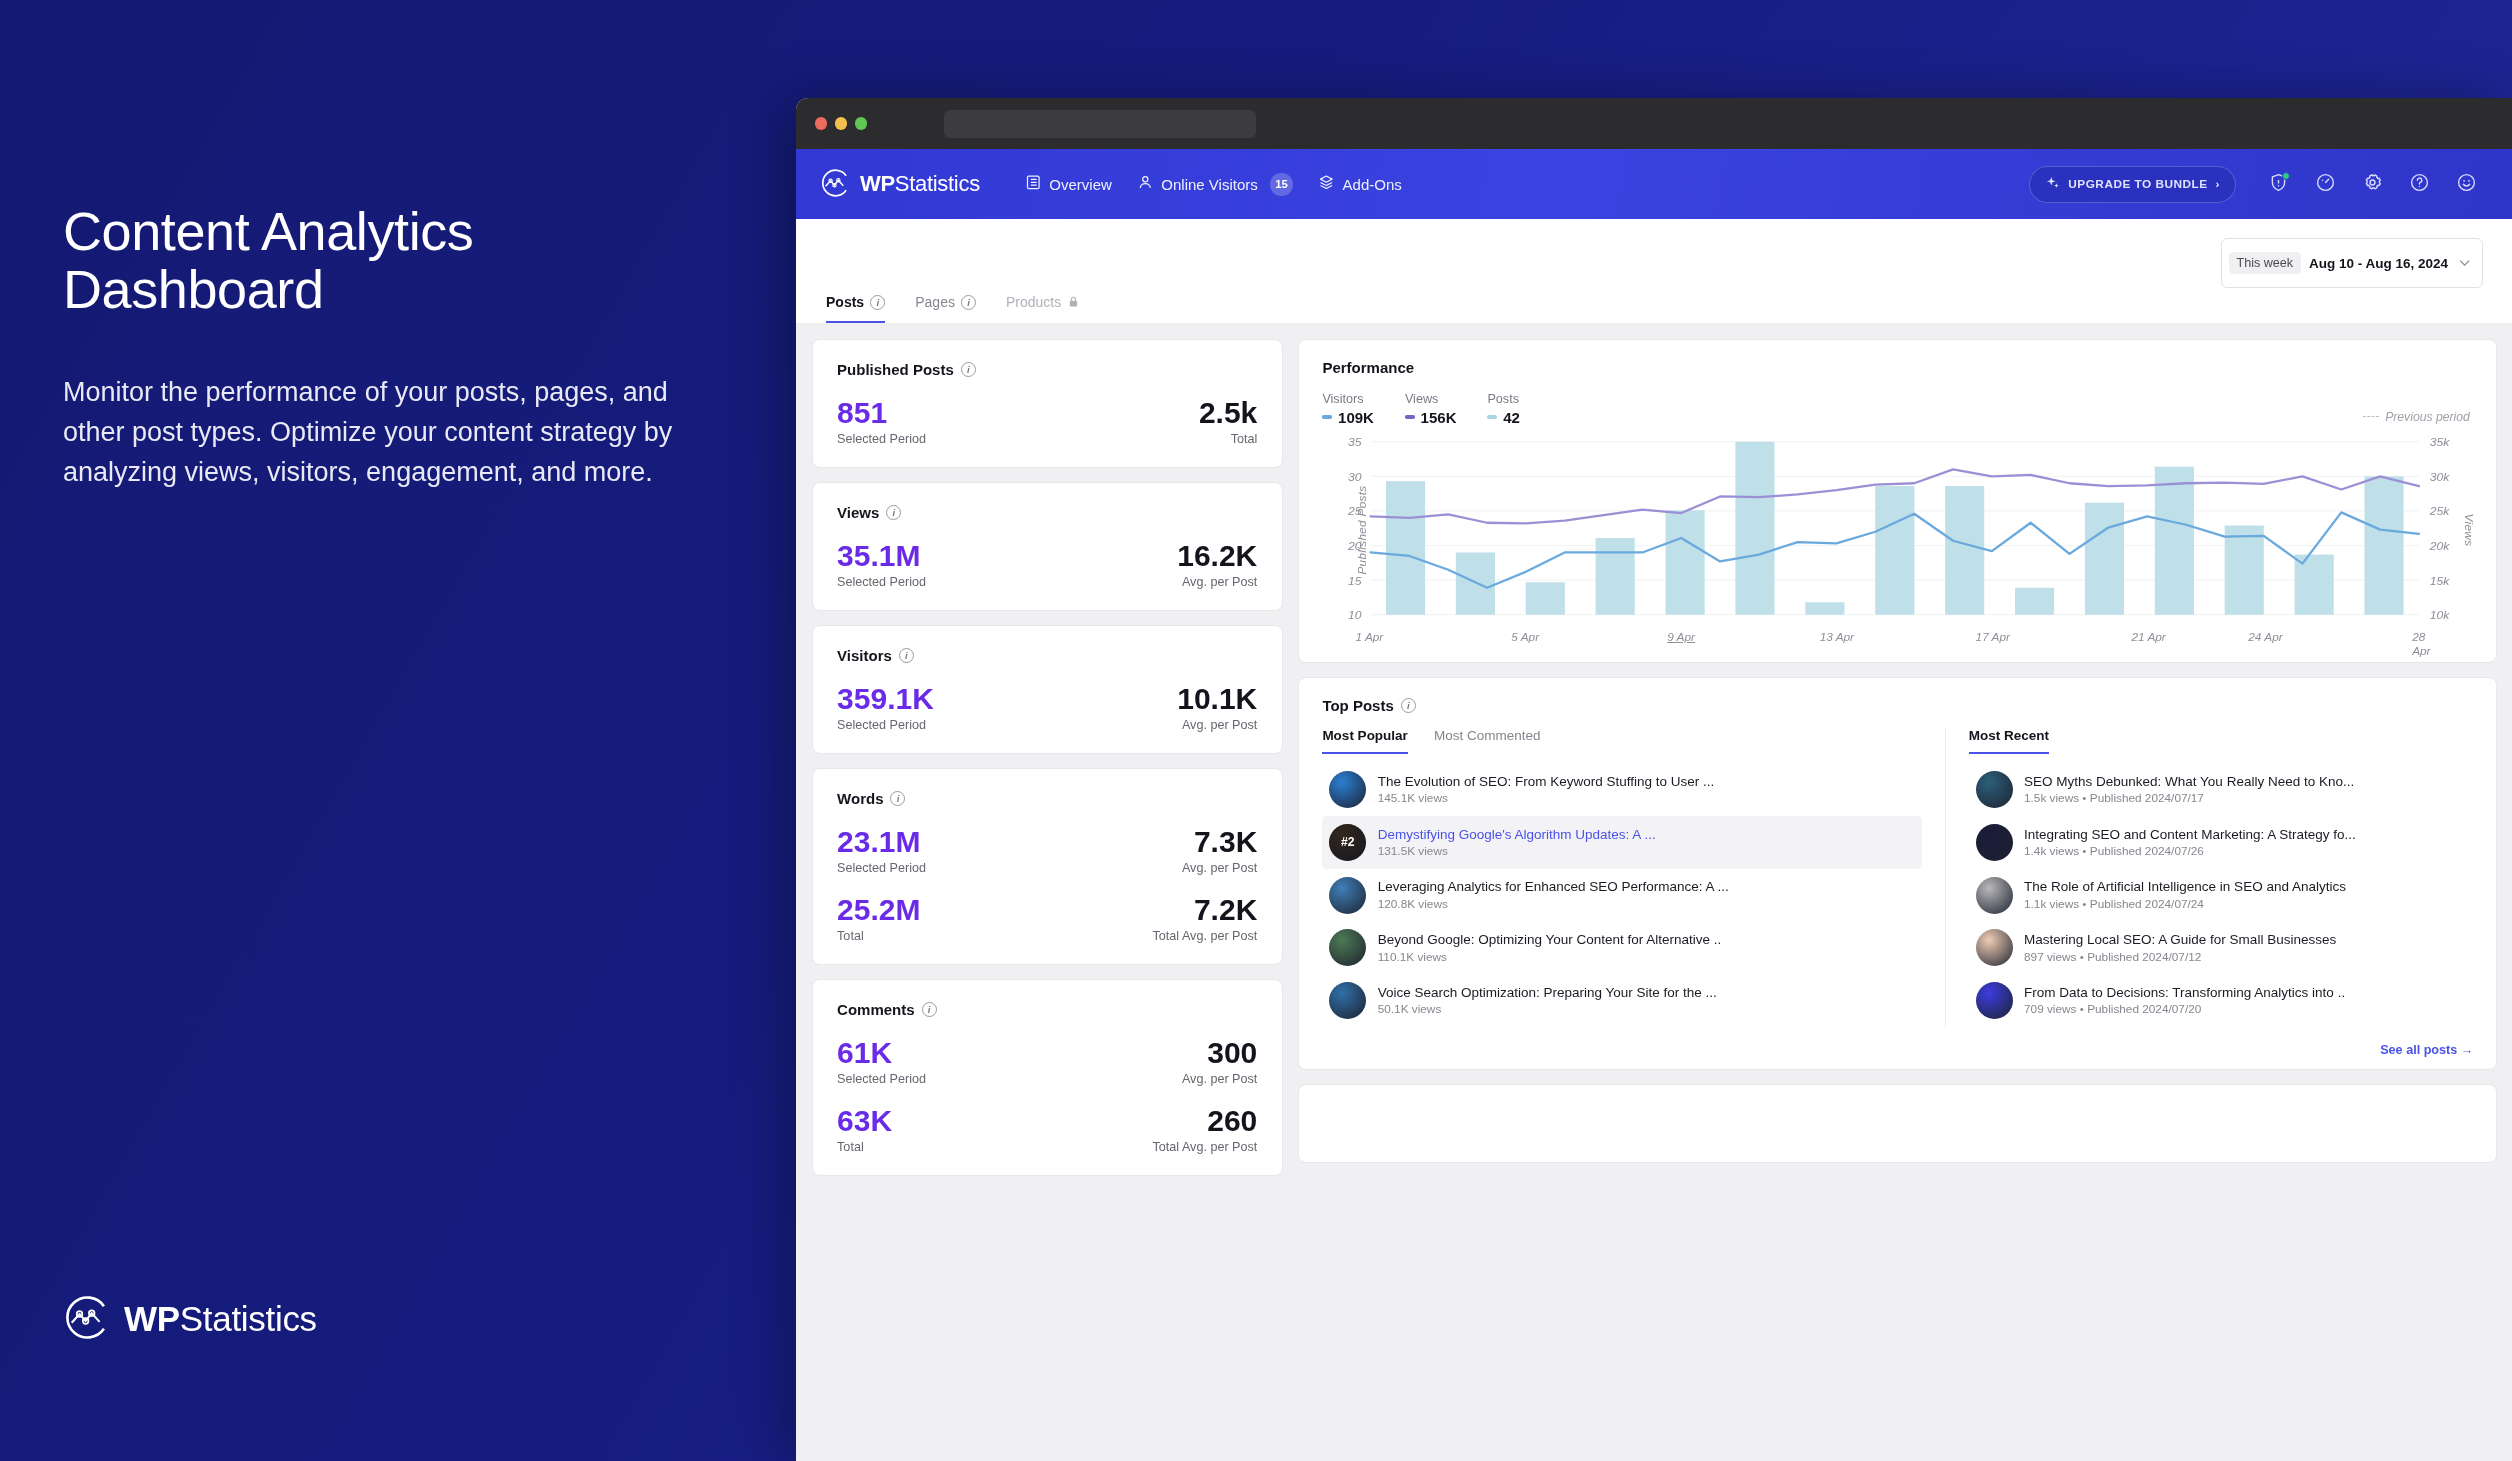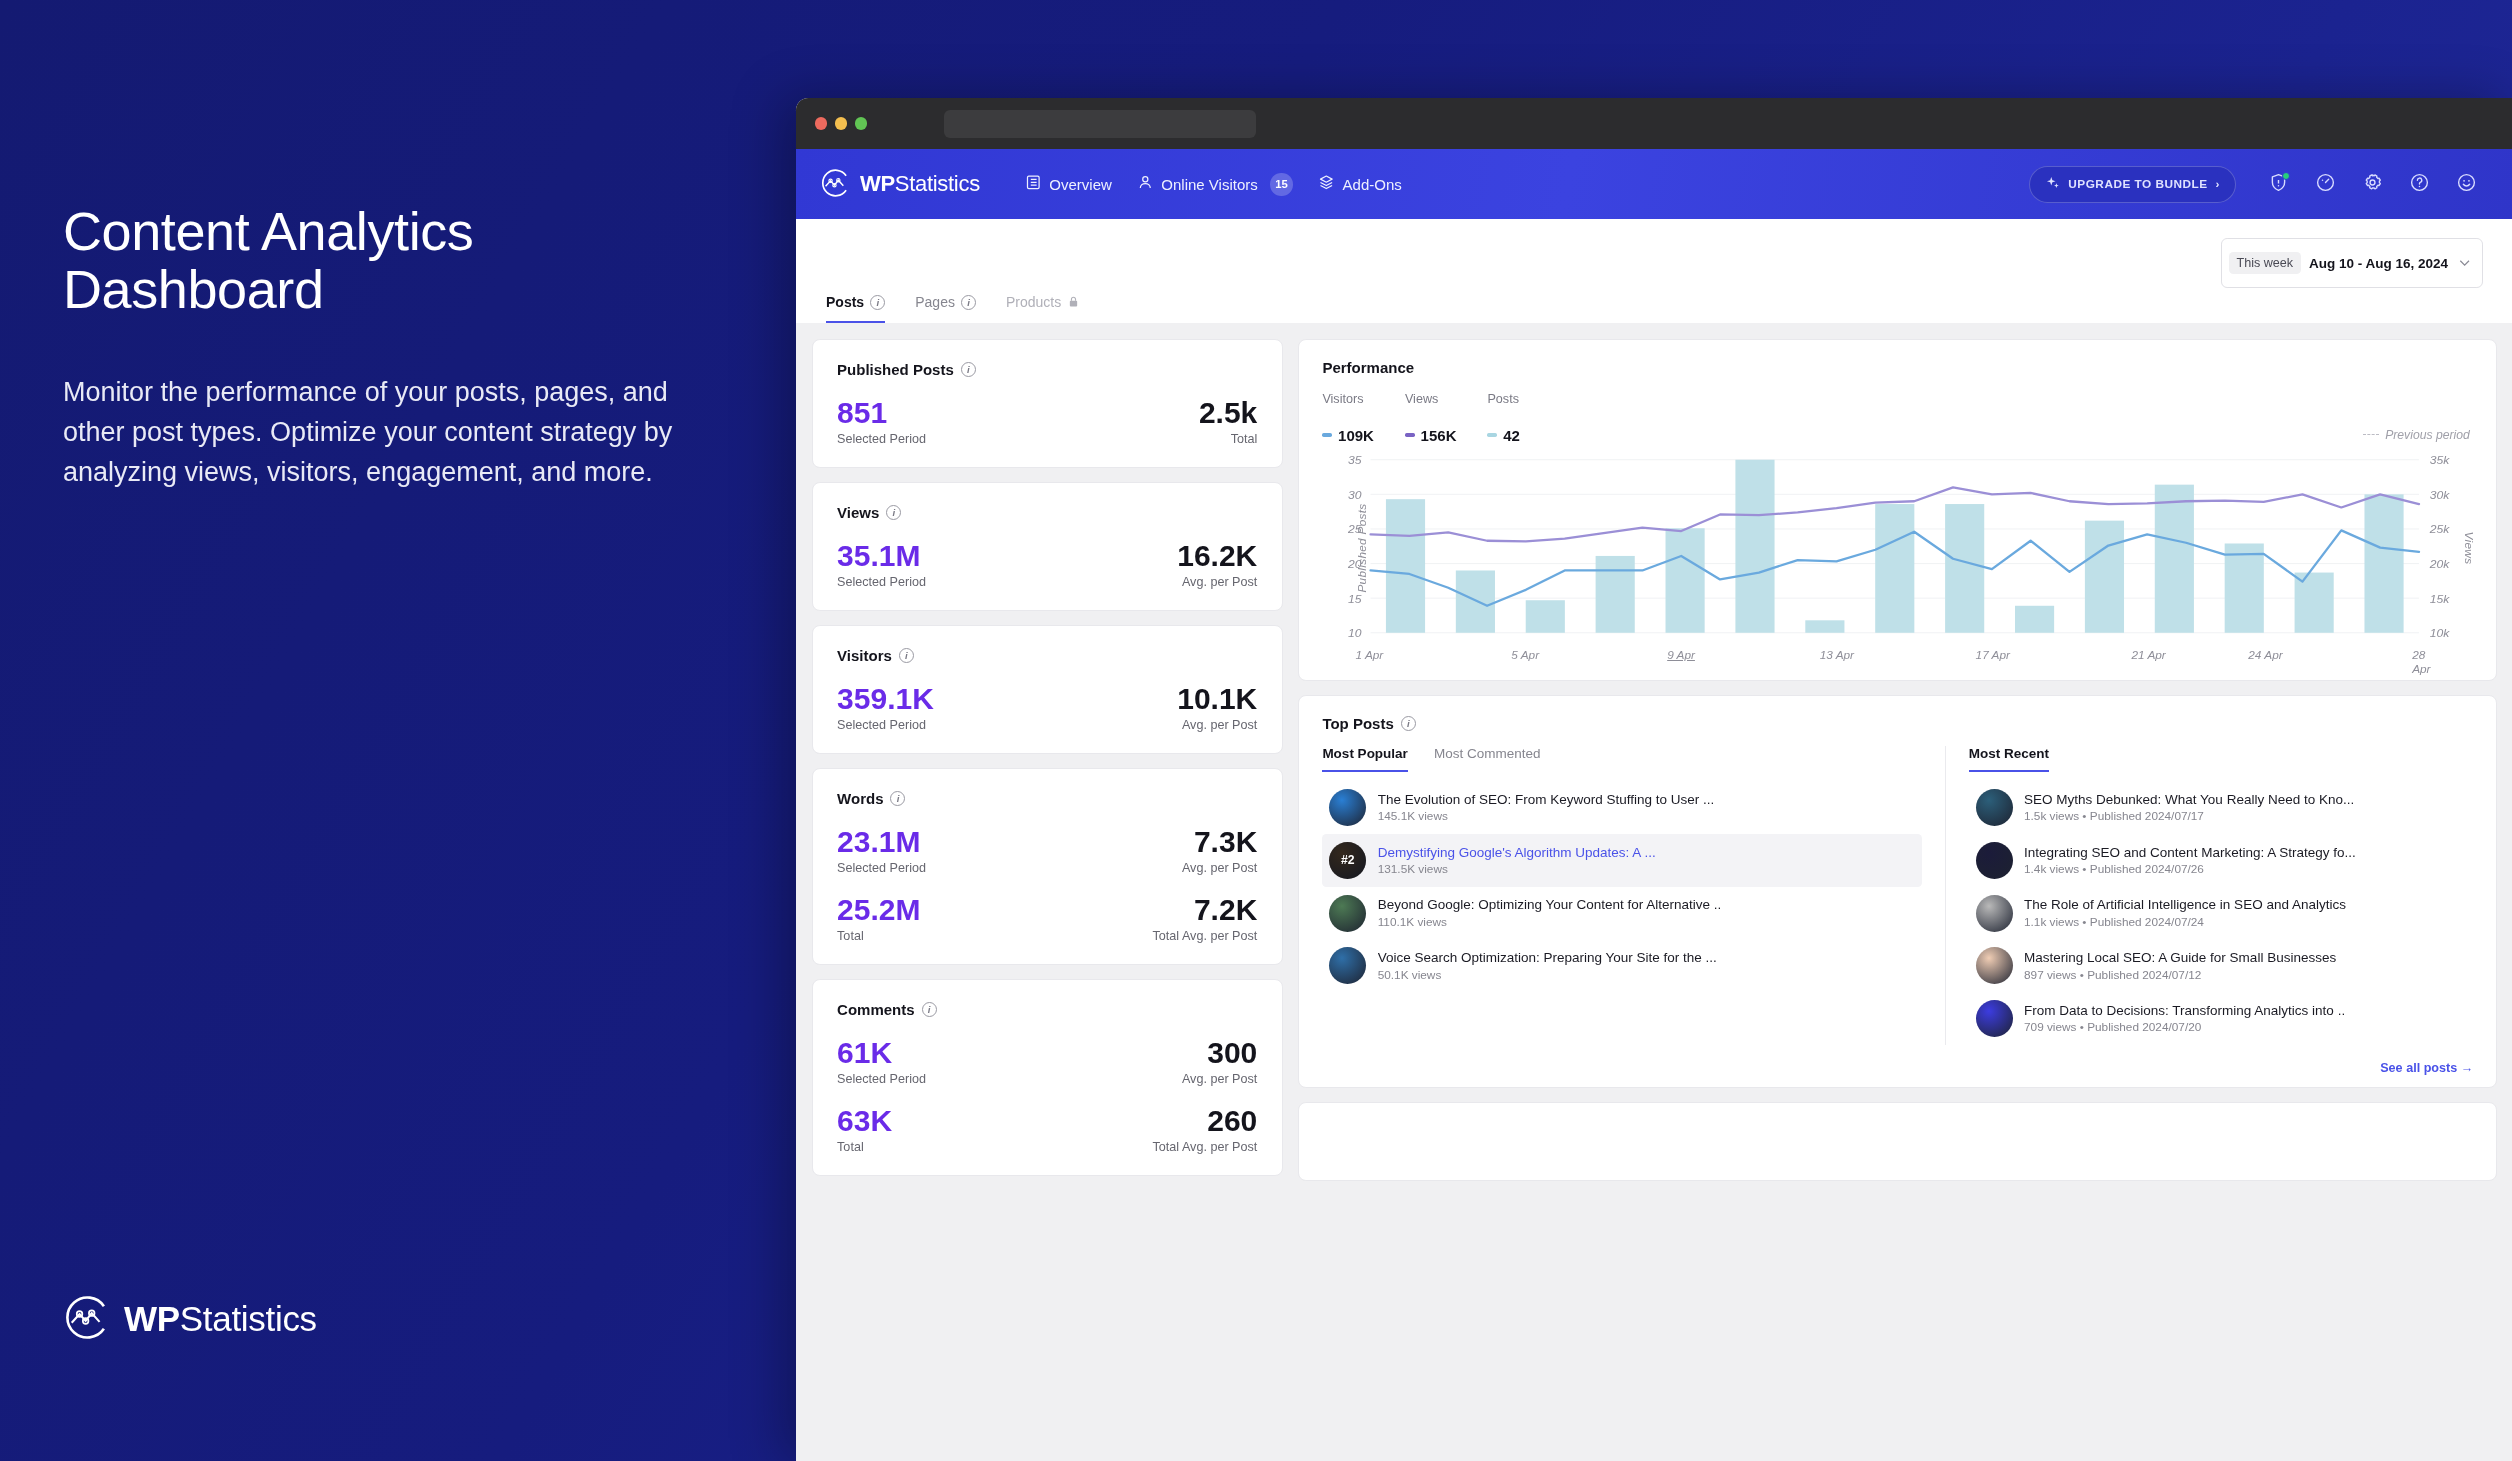--- a/index.html
+++ b/index.html
@@ -174,21 +174,21 @@
   .lock-i {
     width: 14px; height: 14px; display: inline-flex; flex: none;
   }
 
   
   .chart-card { padding: 19px 23px 12.2px 23px; flex: none; }
   .legend { display: flex; gap: 31px; margin-top: 15.7px; position: relative; }
   .leg-name { font-size: 12.6px; color: #7a7a85; }
   .leg-val {
     font-size: 15px; font-weight: 700; color: #14141c;
-    margin-top: 21px; display: flex; align-items: center; gap: 6.1px;
+    margin-top: 3px; display: flex; align-items: center; gap: 6.1px;
   }
   .leg-swatch { width: 9.6px; height: 4.4px; border-radius: 1.7px; }
   .prev-period {
     position: absolute; right: 3.5px; bottom: 1.7px;
     font-size: 12.2px; color: #a0a0a9; font-style: italic;
     display: flex; align-items: center; gap: 6.1px;
   }
   .prev-dash {
     width: 15.7px; height: 0; border-top: 1.7px dashed #bcbcc4;
   }
@@ -662,20 +662,27 @@
                   <div class="post-row sel">
                     <div class="thumb" style="background: radial-gradient(circle at 35% 30%, rgb(74, 58, 42) 0%, rgb(29, 34, 48) 100%);">
                       <div class="thumb-rank">#2</div>
                     </div>
                     <div class="post-main">
                       <div class="post-title link">Demystifying Google's Algorithm Updates: A ...</div>
                       <div class="post-meta">131.5K views</div>
                     </div>
                   </div>
                   <div class="post-row">
+                    <div class="thumb" style="background: radial-gradient(circle at 35% 30%, rgb(63, 127, 184) 0%, rgb(29, 34, 48) 100%);"></div>
+                    <div class="post-main">
+                      <div class="post-title">Leveraging Analytics for Enhanced SEO Performance: A ...</div>
+                      <div class="post-meta">120.8K views</div>
+                    </div>
+                  </div>
+                  <div class="post-row">
                     <div class="thumb" style="background: radial-gradient(circle at 35% 30%, rgb(77, 122, 84) 0%, rgb(29, 34, 48) 100%);"></div>
                     <div class="post-main">
                       <div class="post-title">Beyond Google: Optimizing Your Content for Alternative ..</div>
                       <div class="post-meta">110.1K views</div>
                     </div>
                   </div>
                   <div class="post-row">
                     <div class="thumb" style="background: radial-gradient(circle at 35% 30%, rgb(47, 111, 168) 0%, rgb(29, 34, 48) 100%);"></div>
                     <div class="post-main">
                       <div class="post-title">Voice Search Optimization: Preparing Your Site for the ...</div>

